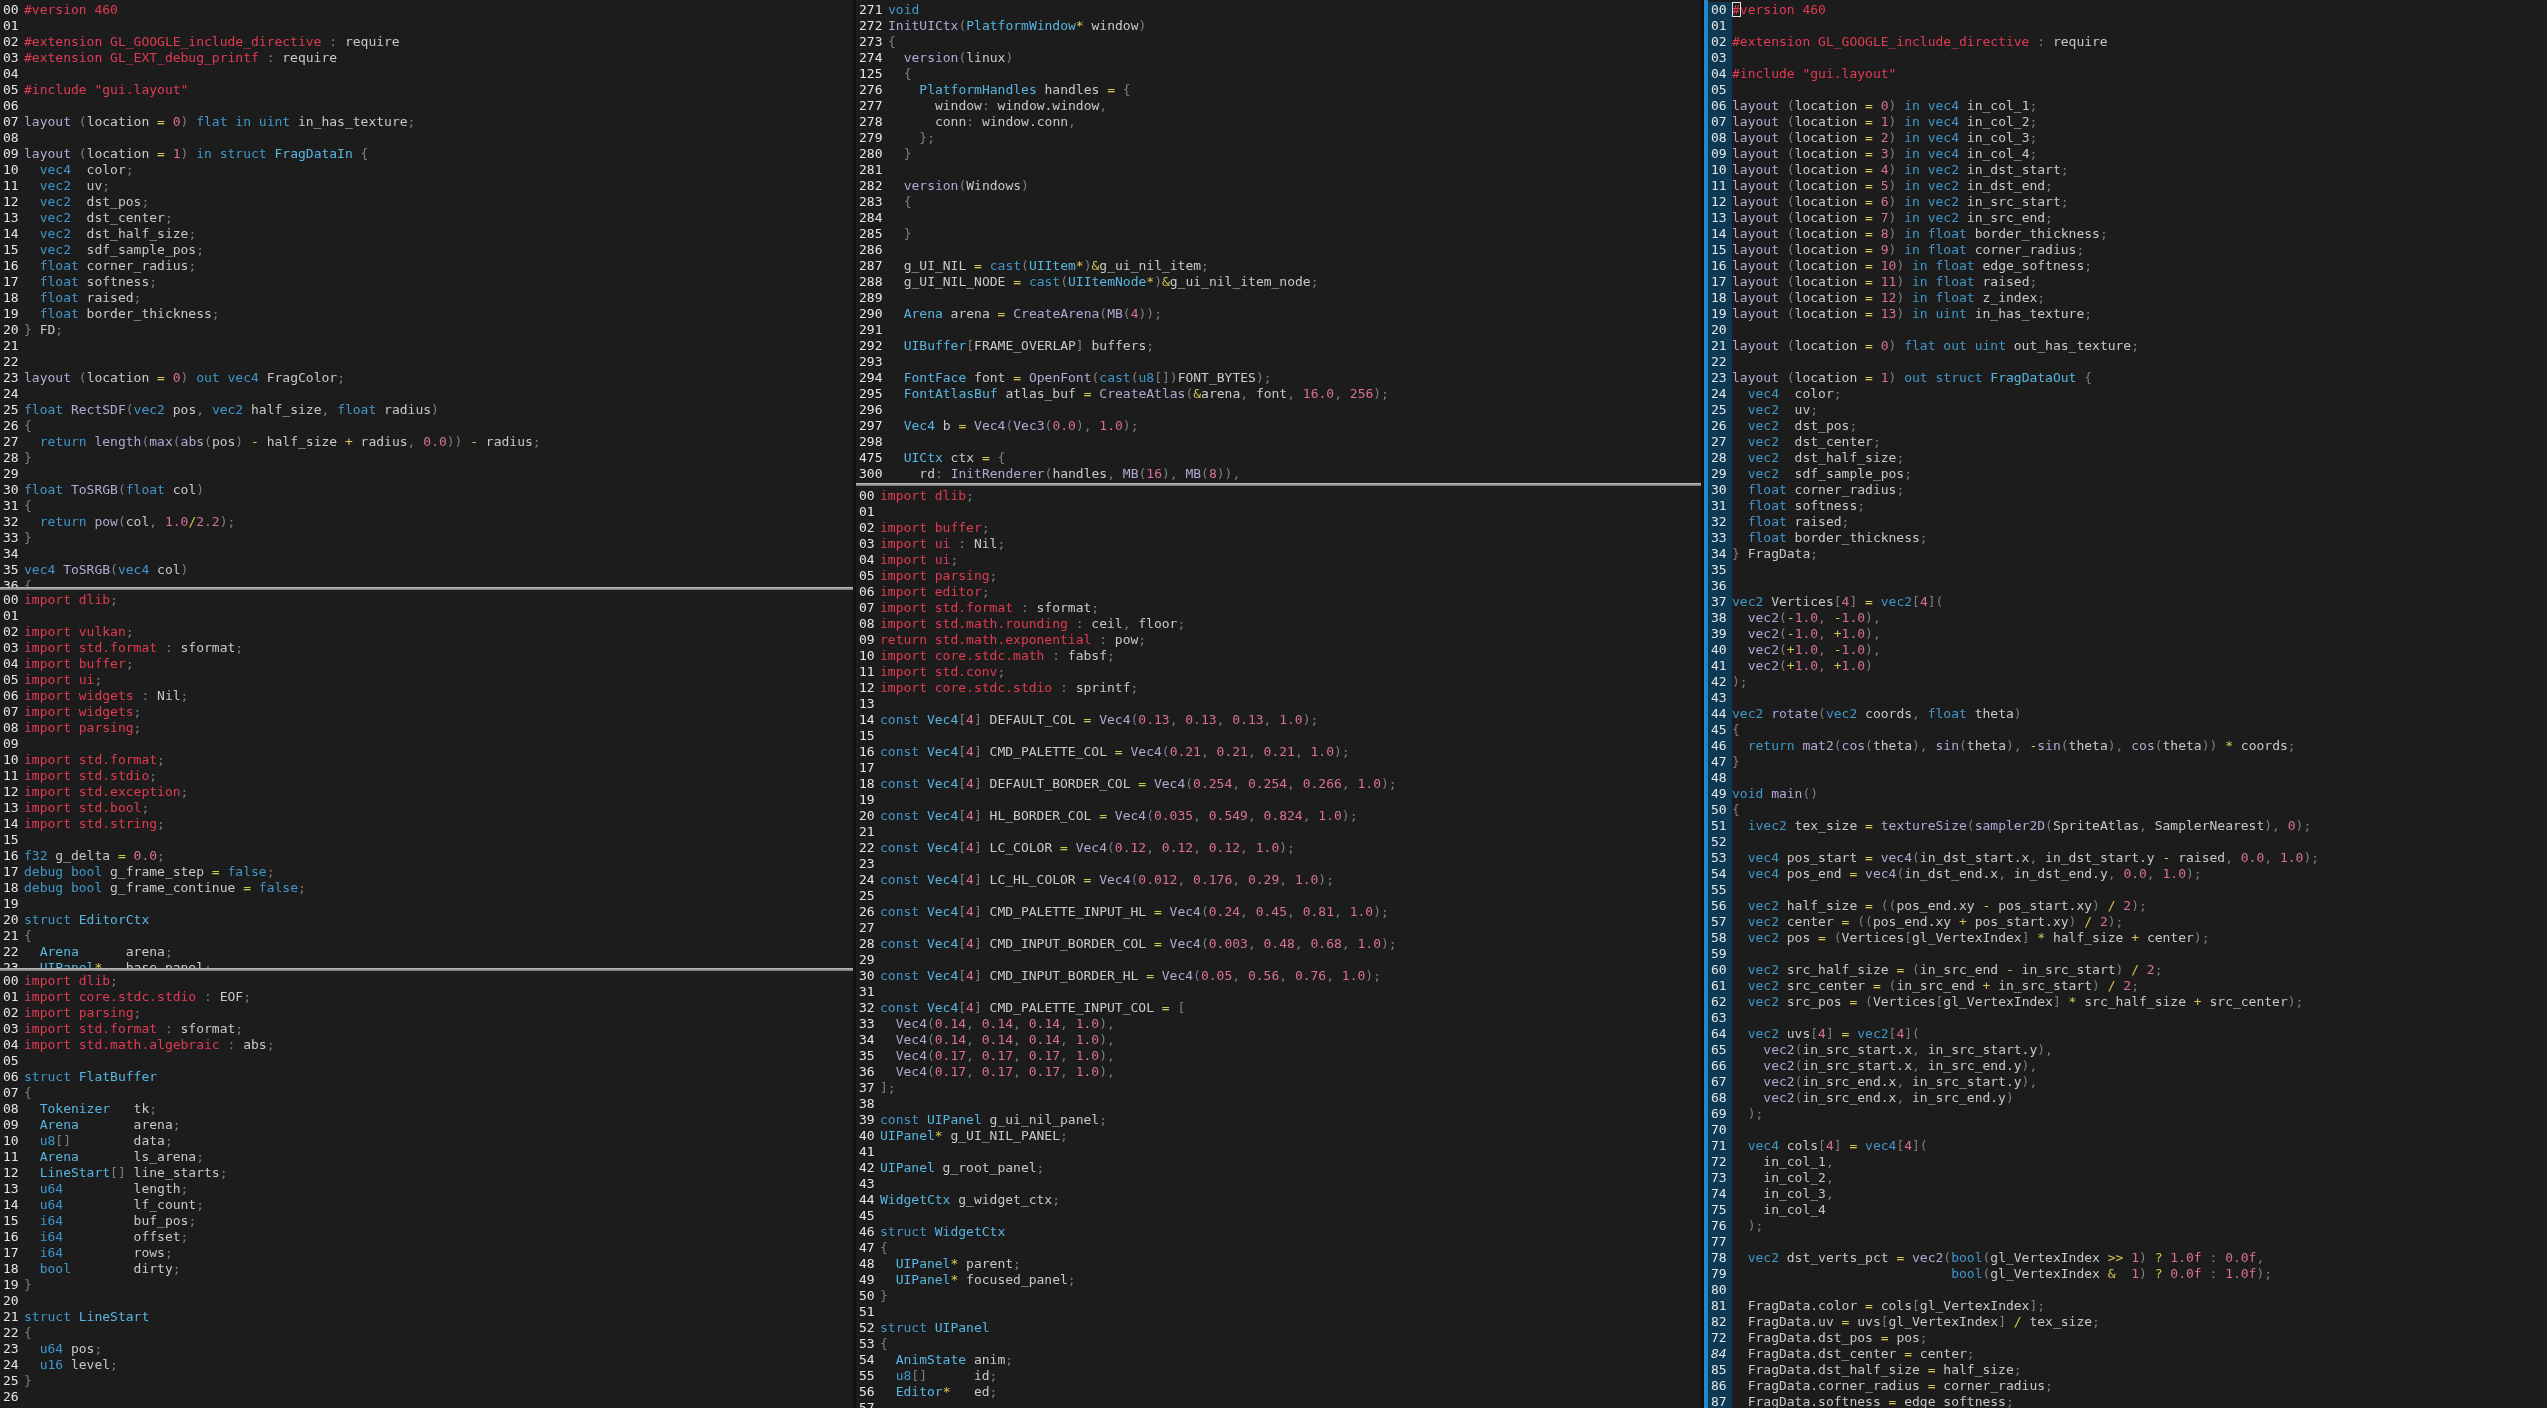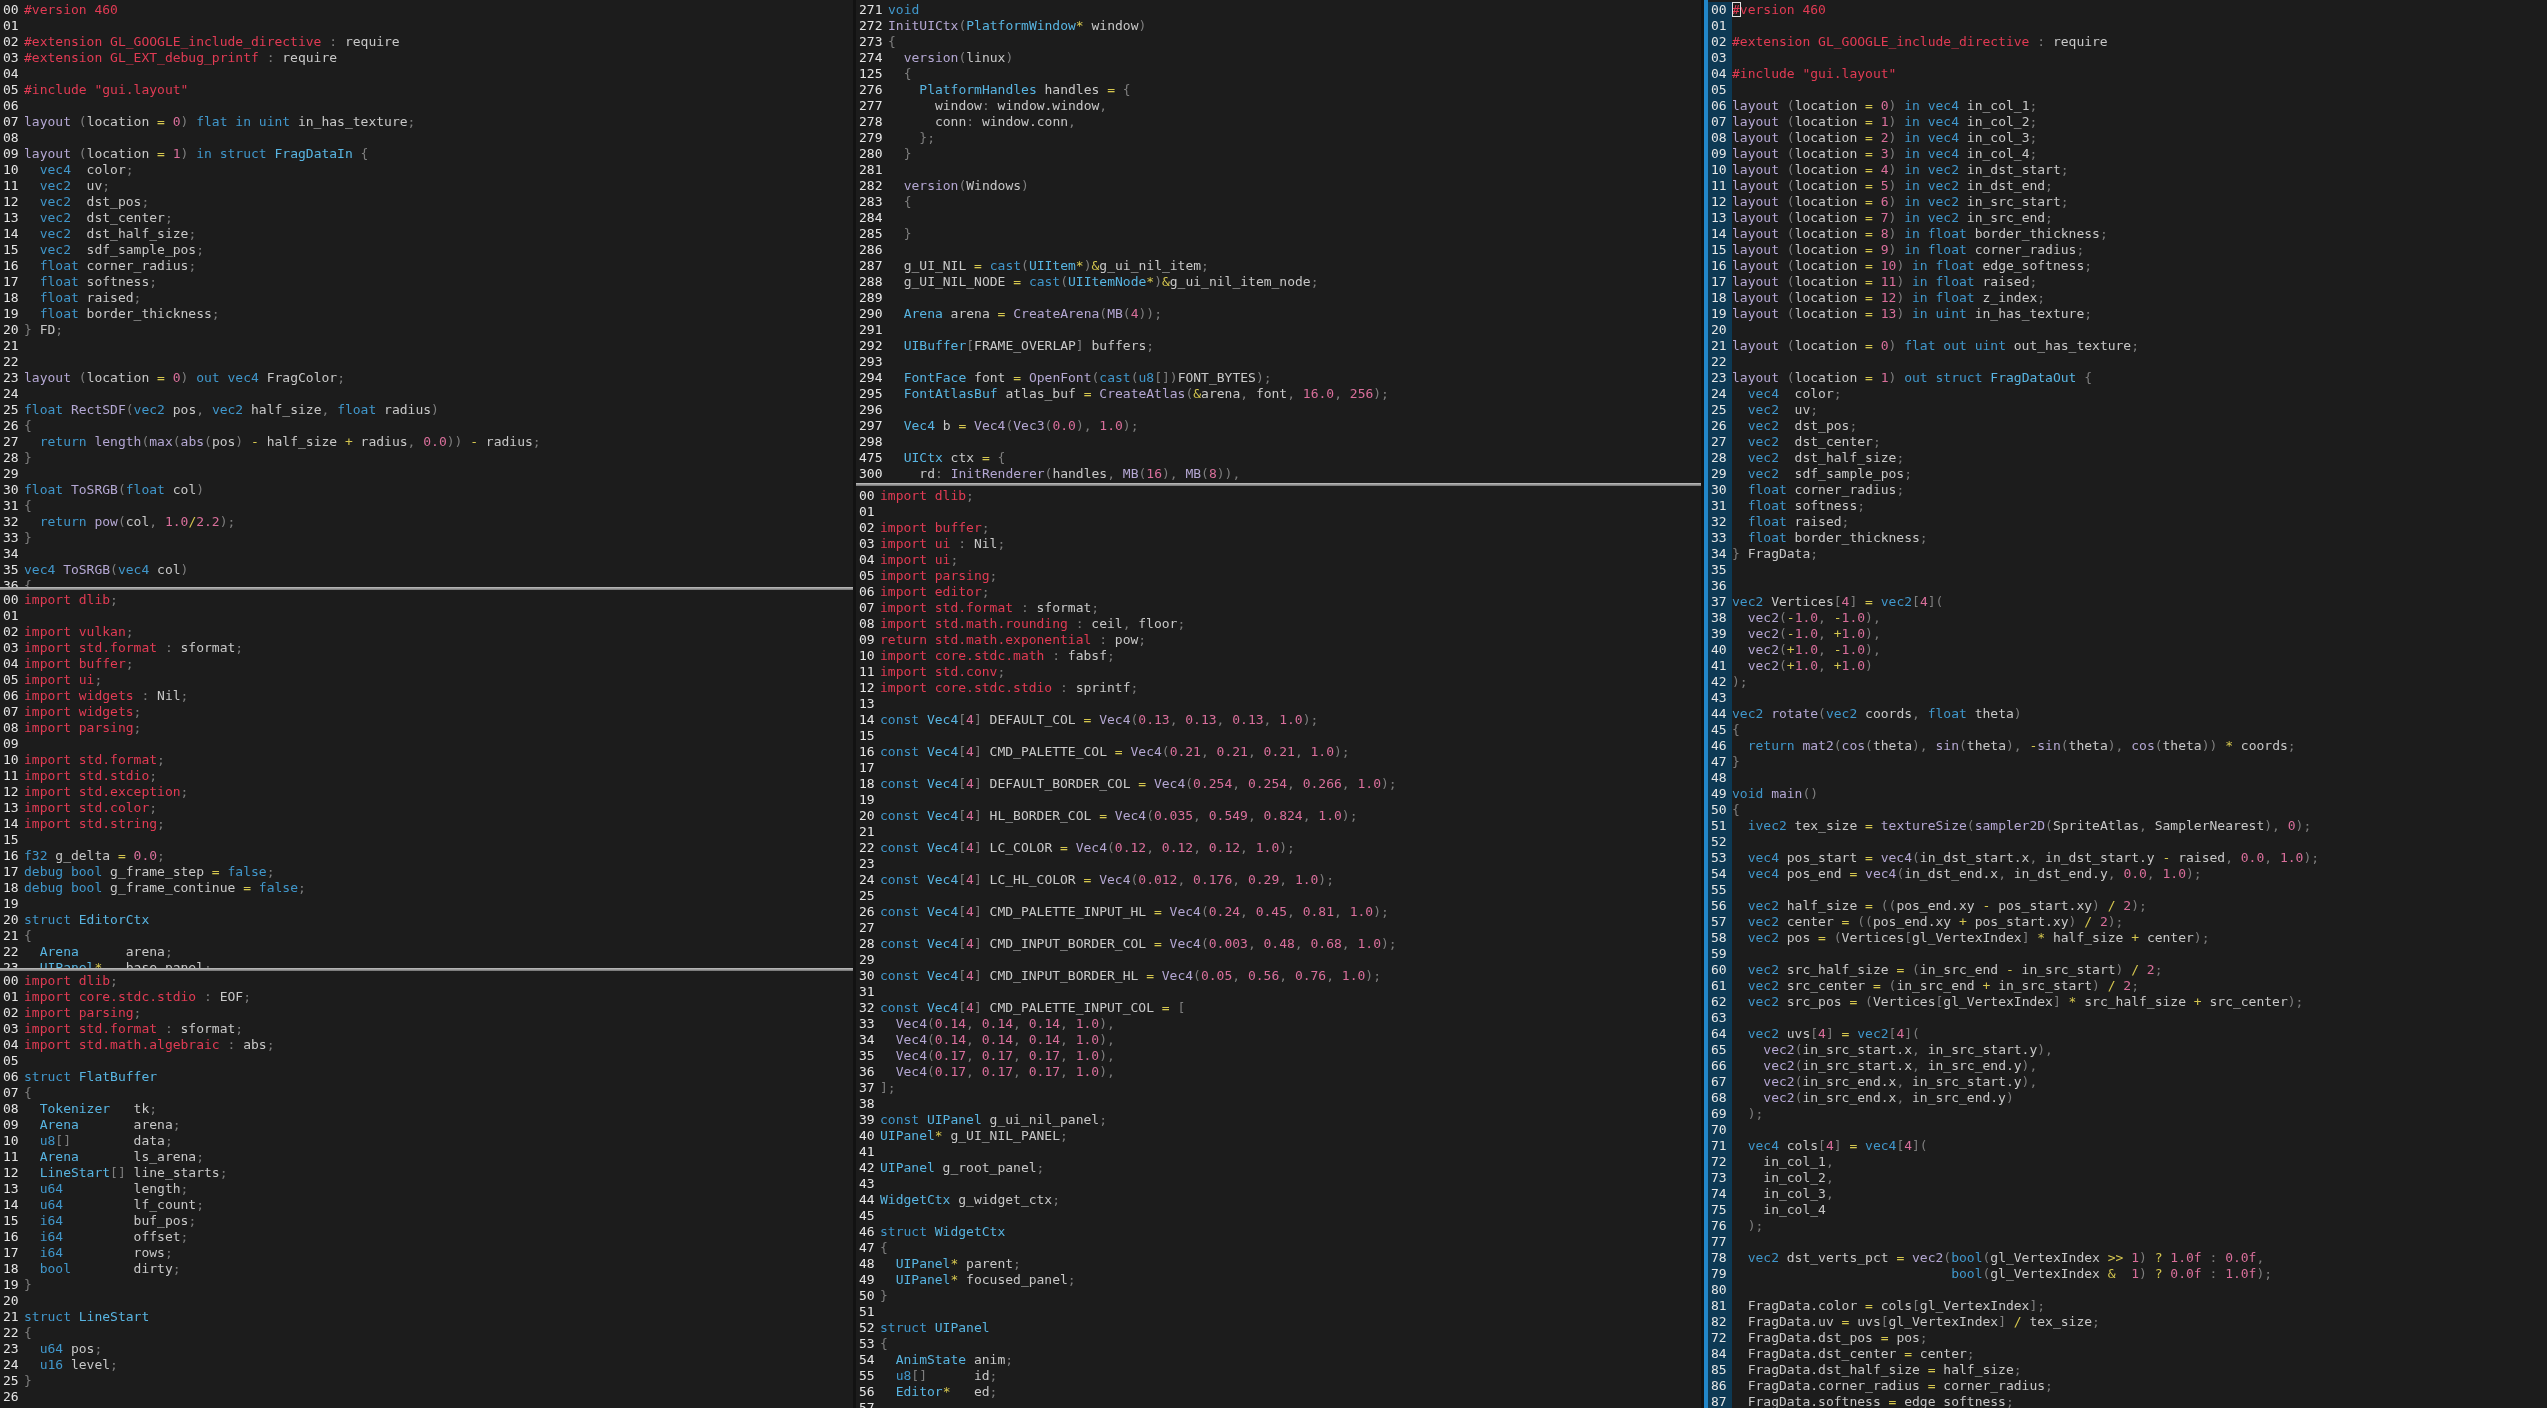--- a/index.html
+++ b/index.html
@@ -73,21 +73,21 @@
           <div class="line"><span class="ln" style="width: 24px;">03</span><span class="code"><span style="color: rgb(225, 59, 84);">import std.format</span><span style="color: rgb(126, 126, 126);"> : </span><span style="color: rgb(200, 200, 200);">sformat</span><span style="color: rgb(126, 126, 126);">;</span></span></div>
           <div class="line"><span class="ln" style="width: 24px;">04</span><span class="code"><span style="color: rgb(225, 59, 84);">import buffer</span><span style="color: rgb(126, 126, 126);">;</span></span></div>
           <div class="line"><span class="ln" style="width: 24px;">05</span><span class="code"><span style="color: rgb(225, 59, 84);">import ui</span><span style="color: rgb(126, 126, 126);">;</span></span></div>
           <div class="line"><span class="ln" style="width: 24px;">06</span><span class="code"><span style="color: rgb(225, 59, 84);">import widgets</span><span style="color: rgb(126, 126, 126);"> : </span><span style="color: rgb(200, 200, 200);">Nil</span><span style="color: rgb(126, 126, 126);">;</span></span></div>
           <div class="line"><span class="ln" style="width: 24px;">07</span><span class="code"><span style="color: rgb(225, 59, 84);">import widgets</span><span style="color: rgb(126, 126, 126);">;</span></span></div>
           <div class="line"><span class="ln" style="width: 24px;">08</span><span class="code"><span style="color: rgb(225, 59, 84);">import parsing</span><span style="color: rgb(126, 126, 126);">;</span></span></div>
           <div class="line"><span class="ln" style="width: 24px;">09</span><span class="code"></span></div>
           <div class="line"><span class="ln" style="width: 24px;">10</span><span class="code"><span style="color: rgb(225, 59, 84);">import std.format</span><span style="color: rgb(126, 126, 126);">;</span></span></div>
           <div class="line"><span class="ln" style="width: 24px;">11</span><span class="code"><span style="color: rgb(225, 59, 84);">import std.stdio</span><span style="color: rgb(126, 126, 126);">;</span></span></div>
           <div class="line"><span class="ln" style="width: 24px;">12</span><span class="code"><span style="color: rgb(225, 59, 84);">import std.exception</span><span style="color: rgb(126, 126, 126);">;</span></span></div>
-          <div class="line"><span class="ln" style="width: 24px;">13</span><span class="code"><span style="color: rgb(225, 59, 84);">import std.color</span><span style="color: rgb(126, 126, 126);">;</span></span></div>
+          <div class="line"><span class="ln" style="width: 24px;">13</span><span class="code"><span style="color: rgb(225, 59, 84);">import std.bool</span><span style="color: rgb(126, 126, 126);">;</span></span></div>
           <div class="line"><span class="ln" style="width: 24px;">14</span><span class="code"><span style="color: rgb(225, 59, 84);">import std.string</span><span style="color: rgb(126, 126, 126);">;</span></span></div>
           <div class="line"><span class="ln" style="width: 24px;">15</span><span class="code"></span></div>
           <div class="line"><span class="ln" style="width: 24px;">16</span><span class="code"><span style="color: rgb(64, 151, 203);">f32</span><span style="color: rgb(200, 200, 200);"> g_delta </span><span style="color: rgb(214, 199, 79);">= </span><span style="color: rgb(217, 111, 155);">0.0</span><span style="color: rgb(126, 126, 126);">;</span></span></div>
           <div class="line"><span class="ln" style="width: 24px;">17</span><span class="code"><span style="color: rgb(64, 151, 203);">debug bool</span><span style="color: rgb(200, 200, 200);"> g_frame_step </span><span style="color: rgb(214, 199, 79);">= </span><span style="color: rgb(64, 151, 203);">false</span><span style="color: rgb(126, 126, 126);">;</span></span></div>
           <div class="line"><span class="ln" style="width: 24px;">18</span><span class="code"><span style="color: rgb(64, 151, 203);">debug bool</span><span style="color: rgb(200, 200, 200);"> g_frame_continue </span><span style="color: rgb(214, 199, 79);">= </span><span style="color: rgb(64, 151, 203);">false</span><span style="color: rgb(126, 126, 126);">;</span></span></div>
           <div class="line"><span class="ln" style="width: 24px;">19</span><span class="code"></span></div>
           <div class="line"><span class="ln" style="width: 24px;">20</span><span class="code"><span style="color: rgb(64, 151, 203);">struct</span><span style="color: rgb(88, 181, 226);"> EditorCtx</span></span></div>
           <div class="line"><span class="ln" style="width: 24px;">21</span><span class="code"><span style="color: rgb(126, 126, 126);">{</span></span></div>
           <div class="line"><span class="ln" style="width: 24px;">22</span><span class="code"><span style="color: rgb(88, 181, 226);">  Arena</span><span style="color: rgb(200, 200, 200);">      arena</span><span style="color: rgb(126, 126, 126);">;</span></span></div>
           <div class="line"><span class="ln" style="width: 24px;">23</span><span class="code"><span style="color: rgb(88, 181, 226);">  UIPanel</span><span style="color: rgb(214, 199, 79);">*</span><span style="color: rgb(200, 200, 200);">   base_panel</span><span style="color: rgb(126, 126, 126);">;</span></span></div>
@@ -304,21 +304,21 @@
           <div class="line"><span class="ln" style="width: 24px;">74</span><span class="code"><span style="color: rgb(200, 200, 200);">    in_col_3</span><span style="color: rgb(126, 126, 126);">,</span></span></div>
           <div class="line"><span class="ln" style="width: 24px;">75</span><span class="code"><span style="color: rgb(200, 200, 200);">    in_col_4</span></span></div>
           <div class="line"><span class="ln" style="width: 24px;">76</span><span class="code"><span style="color: rgb(126, 126, 126);">  );</span></span></div>
           <div class="line"><span class="ln" style="width: 24px;">77</span><span class="code"></span></div>
           <div class="line"><span class="ln" style="width: 24px;">78</span><span class="code"><span style="color: rgb(64, 151, 203);">  vec2</span><span style="color: rgb(200, 200, 200);"> dst_verts_pct </span><span style="color: rgb(214, 199, 79);">= </span><span style="color: rgb(180, 167, 211);">vec2</span><span style="color: rgb(126, 126, 126);">(</span><span style="color: rgb(64, 151, 203);">bool</span><span style="color: rgb(126, 126, 126);">(</span><span style="color: rgb(200, 200, 200);">gl_VertexIndex </span><span style="color: rgb(214, 199, 79);">&gt;&gt; </span><span style="color: rgb(217, 111, 155);">1</span><span style="color: rgb(126, 126, 126);">) </span><span style="color: rgb(214, 199, 79);">? </span><span style="color: rgb(217, 111, 155);">1.0f</span><span style="color: rgb(126, 126, 126);"> : </span><span style="color: rgb(217, 111, 155);">0.0f</span><span style="color: rgb(126, 126, 126);">,</span></span></div>
           <div class="line"><span class="ln" style="width: 24px;">79</span><span class="code"><span style="color: rgb(200, 200, 200);">                            </span><span style="color: rgb(64, 151, 203);">bool</span><span style="color: rgb(126, 126, 126);">(</span><span style="color: rgb(200, 200, 200);">gl_VertexIndex </span><span style="color: rgb(214, 199, 79);">&amp;</span><span style="color: rgb(200, 200, 200);">  </span><span style="color: rgb(217, 111, 155);">1</span><span style="color: rgb(126, 126, 126);">) </span><span style="color: rgb(214, 199, 79);">? </span><span style="color: rgb(217, 111, 155);">0.0f</span><span style="color: rgb(126, 126, 126);"> : </span><span style="color: rgb(217, 111, 155);">1.0f</span><span style="color: rgb(126, 126, 126);">);</span></span></div>
           <div class="line"><span class="ln" style="width: 24px;">80</span><span class="code"></span></div>
           <div class="line"><span class="ln" style="width: 24px;">81</span><span class="code"><span style="color: rgb(200, 200, 200);">  FragData.color </span><span style="color: rgb(214, 199, 79);">= </span><span style="color: rgb(200, 200, 200);">cols</span><span style="color: rgb(126, 126, 126);">[</span><span style="color: rgb(200, 200, 200);">gl_VertexIndex</span><span style="color: rgb(126, 126, 126);">];</span></span></div>
           <div class="line"><span class="ln" style="width: 24px;">82</span><span class="code"><span style="color: rgb(200, 200, 200);">  FragData.uv </span><span style="color: rgb(214, 199, 79);">= </span><span style="color: rgb(200, 200, 200);">uvs</span><span style="color: rgb(126, 126, 126);">[</span><span style="color: rgb(200, 200, 200);">gl_VertexIndex</span><span style="color: rgb(126, 126, 126);">] </span><span style="color: rgb(214, 199, 79);">/ </span><span style="color: rgb(200, 200, 200);">tex_size</span><span style="color: rgb(126, 126, 126);">;</span></span></div>
           <div class="line"><span class="ln" style="width: 24px;">72</span><span class="code"><span style="color: rgb(200, 200, 200);">  FragData.dst_pos </span><span style="color: rgb(214, 199, 79);">= </span><span style="color: rgb(200, 200, 200);">pos</span><span style="color: rgb(126, 126, 126);">;</span></span></div>
-          <div class="line"><span class="ln" style="width: 24px;">84</span><span class="code"><span style="color: rgb(200, 200, 200);">  FragData.dst_center </span><span style="color: rgb(214, 199, 79);">= </span><span style="color: rgb(200, 200, 200);">center</span><span style="color: rgb(126, 126, 126);">;</span></span></div>
+          <div class="line"><span class="ln" style="width: 24px; font-style: italic;">84</span><span class="code"><span style="color: rgb(200, 200, 200);">  FragData.dst_center </span><span style="color: rgb(214, 199, 79);">= </span><span style="color: rgb(200, 200, 200);">center</span><span style="color: rgb(126, 126, 126);">;</span></span></div>
           <div class="line"><span class="ln" style="width: 24px;">85</span><span class="code"><span style="color: rgb(200, 200, 200);">  FragData.dst_half_size </span><span style="color: rgb(214, 199, 79);">= </span><span style="color: rgb(200, 200, 200);">half_size</span><span style="color: rgb(126, 126, 126);">;</span></span></div>
           <div class="line"><span class="ln" style="width: 24px;">86</span><span class="code"><span style="color: rgb(200, 200, 200);">  FragData.corner_radius </span><span style="color: rgb(214, 199, 79);">= </span><span style="color: rgb(200, 200, 200);">corner_radius</span><span style="color: rgb(126, 126, 126);">;</span></span></div>
           <div class="line"><span class="ln" style="width: 24px;">87</span><span class="code"><span style="color: rgb(200, 200, 200);">  FragData.softness </span><span style="color: rgb(214, 199, 79);">= </span><span style="color: rgb(200, 200, 200);">edge_softness</span><span style="color: rgb(126, 126, 126);">;</span></span></div>
         </div>
       </div>
       <div class="cursor" style="left: 28px; top: 2px;"></div>
     </div>
   </div>
 
 </body></html>

